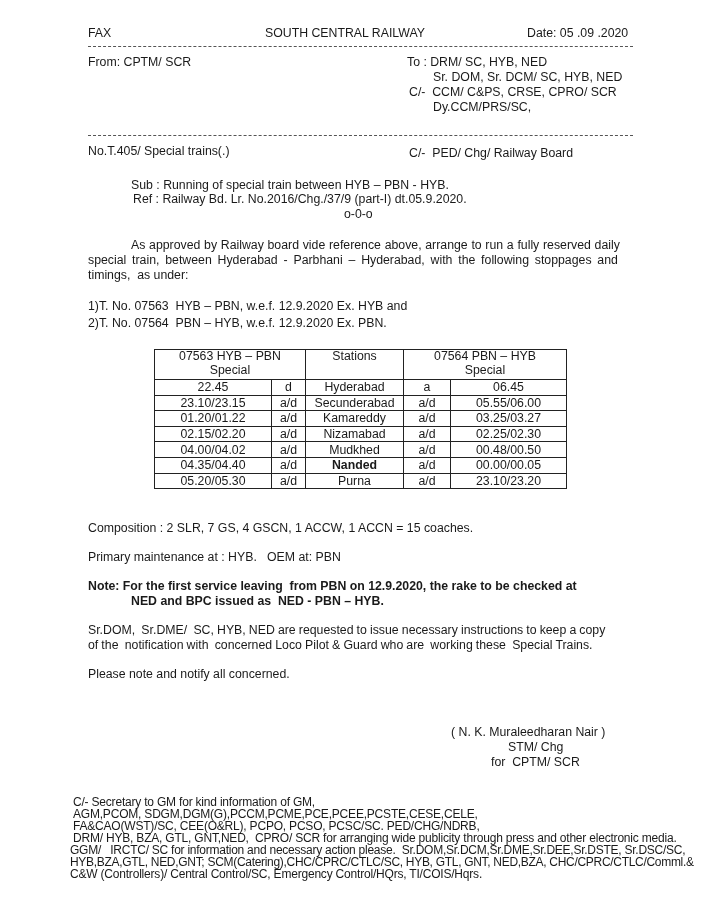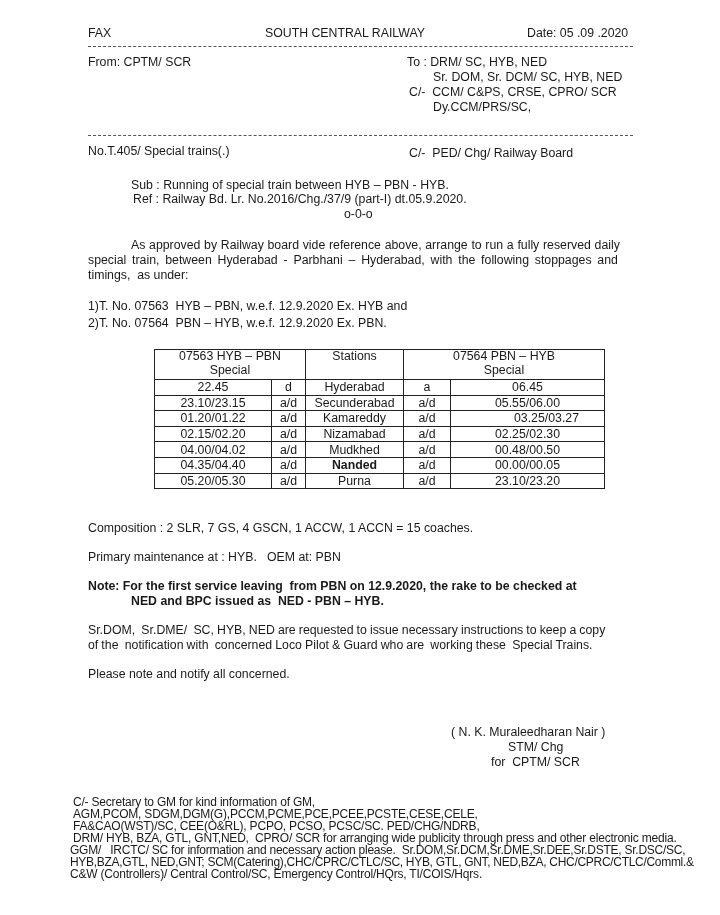--- a/index.html
+++ b/index.html
@@ -74,21 +74,21 @@
         <td style="width: 33px;">a/d</td>
         <td style="width: 97px; text-align: center;">Secunderabad</td>
         <td style="width: 46px;">a/d</td>
         <td style="width: 115px; margin-left: 24px;">05.55/06.00</td>
       </tr>
       <tr>
         <td style="width: 116px;">01.20/01.22</td>
         <td style="width: 33px;">a/d</td>
         <td style="width: 97px;">Kamareddy</td>
         <td style="width: 46px;">a/d</td>
-        <td style="width: 115px; padding-left: 38px;">03.25/03.27</td>
+        <td style="width: 115px;">03.25/03.27</td>
       </tr>
       <tr>
         <td style="width: 116px; border-radius: 7px;">02.15/02.20</td>
         <td style="width: 33px;">a/d</td>
         <td style="width: 97px;">Nizamabad</td>
         <td style="width: 46px;">a/d</td>
         <td style="width: 115px;">02.25/02.30</td>
       </tr>
       <tr>
         <td style="width: 116px;">04.00/04.02</td>

